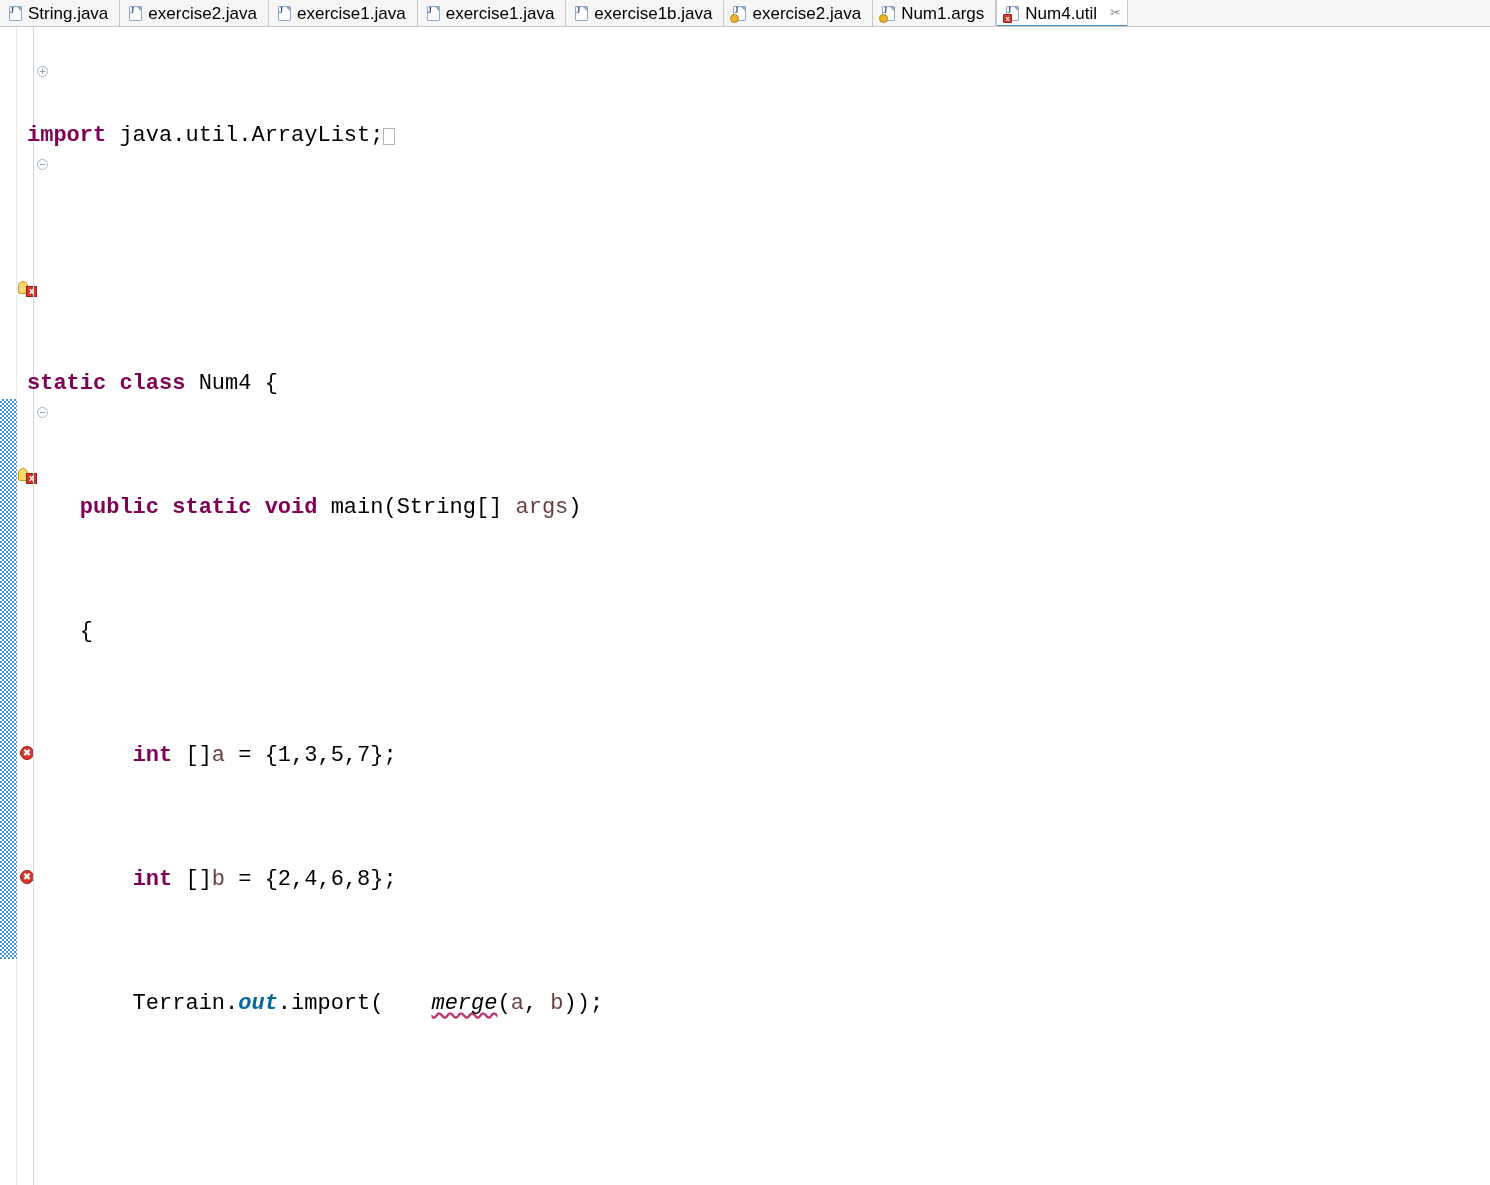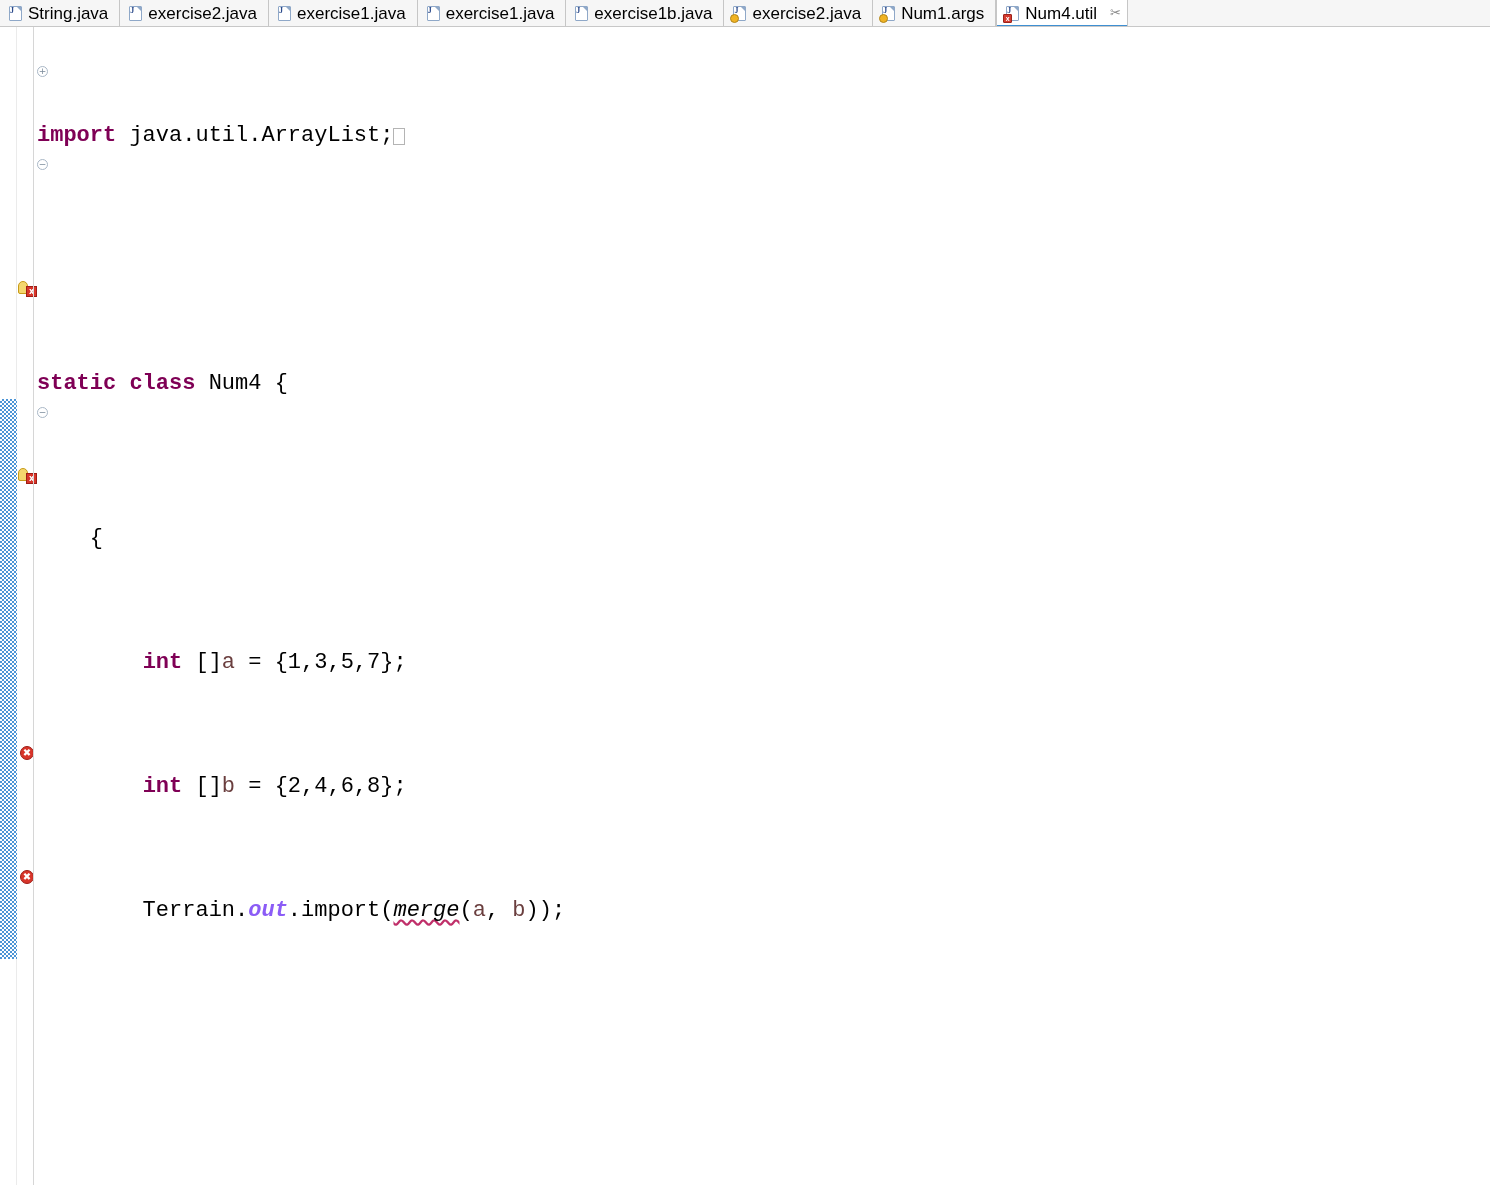--- a/index.html
+++ b/index.html
@@ -196,39 +196,39 @@
     font-size: 8px;
     line-height: 9px;
     text-align: center;
     font-weight: bold;
     font-family: "DejaVu Sans", sans-serif;
   }
 
   
   #code {
     position: absolute;
-    left: 34px; top: 0;
+    left: 24px; top: 0;
     width: 1456px; height: 1158px;
     font-family: "Liberation Mono", "DejaVu Sans Mono", monospace;
     font-size: 22px;
     line-height: 31px;
     white-space: pre;
     color: #000000;
   }
   .line {
     position: relative;
     height: 31px;
     padding-left: 3px;
   }
 
   
   .kw   { color: #7f0055; font-weight: bold; }
-  .fld  { color: #8b5cf6; font-weight: bold; font-style: italic; }
+  .fld  { color: #0369a1; font-weight: bold; font-style: italic; }
   .loc  { color: #6a3e3e; }
-  .stat { font-style: italic; }
+  .stat { font-style: italic; margin-left: 48px; }
   .plain{ color: #000000; }
   .err-sq {
     text-decoration: underline wavy #c0306a;
     text-decoration-skip-ink: none;
     text-underline-offset: 3px;
   }
   .boxchar {
     display: inline-block;
     width: 12px; height: 17px;
     border: 1px solid #b4b4b4;
@@ -337,20 +337,21 @@
   <div id="gutterline"></div>
 
   <div id="code">
 
     <div class="line"><span class="kw">import</span> <span class="plain">java.util.ArrayList;</span><span class="boxchar"></span></div>
 
     <div class="line"> </div>
 
     <div class="line"><span class="kw">static class</span> <span class="plain">Num4 {</span></div>
 
+    <div class="line"><span class="plain">    </span><span class="kw">public static void</span> <span class="plain">main(String[] </span><span class="loc">args</span><span class="plain">)</span></div>
 
     <div class="line"><span class="plain">    {</span></div>
 
     <div class="line"><span class="plain">        </span><span class="kw">int</span> <span class="plain">[]</span><span class="loc">a</span><span class="plain"> = {1,3,5,7};</span></div>
 
     <div class="line"><span class="plain">        </span><span class="kw">int</span> <span class="plain">[]</span><span class="loc">b</span><span class="plain"> = {2,4,6,8};</span></div>
 
     <div class="line"><span class="plain">        Terrain.</span><span class="fld">out</span><span class="plain">.import(</span><span class="stat err-sq">merge</span><span class="plain">(</span><span class="loc">a</span><span class="plain">, </span><span class="loc">b</span><span class="plain">));</span></div>
 
     <div class="line"> </div>

